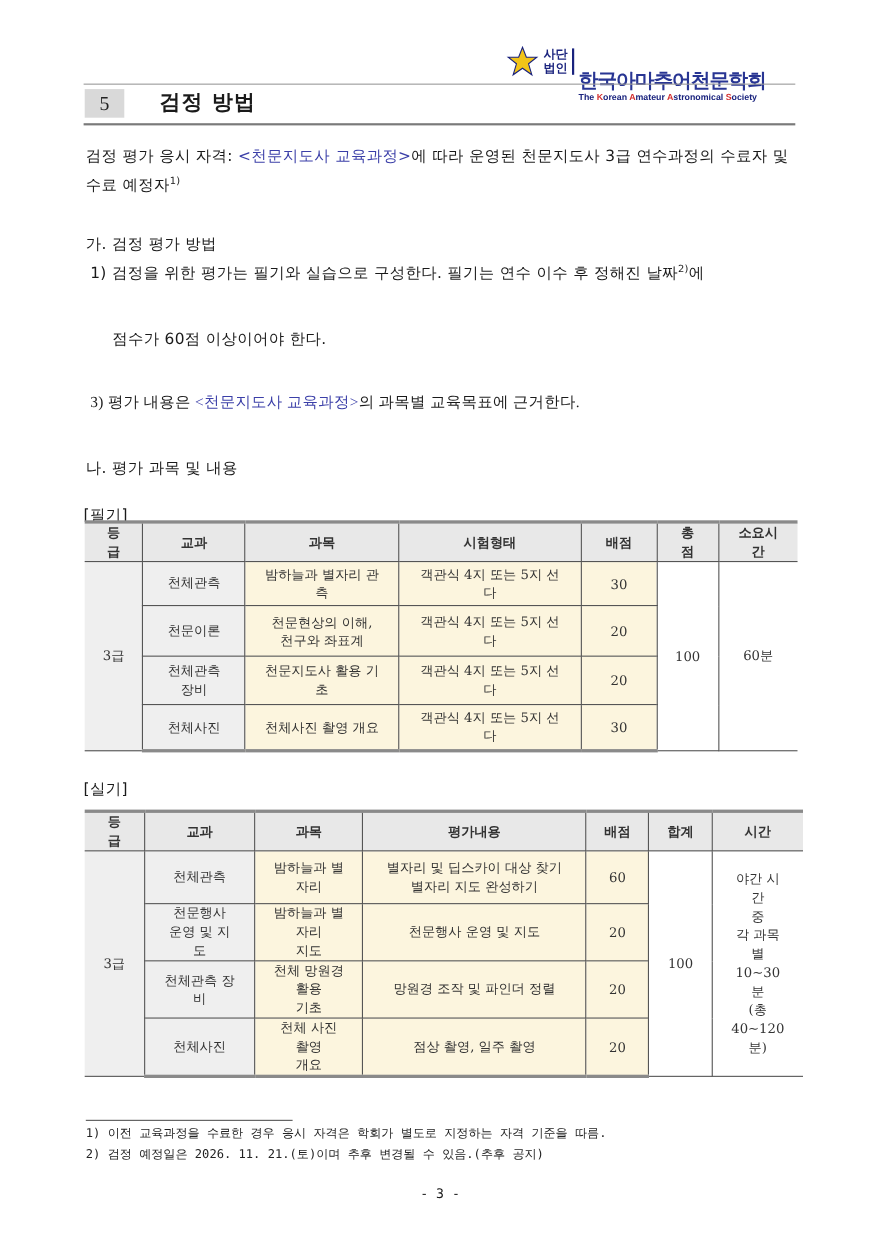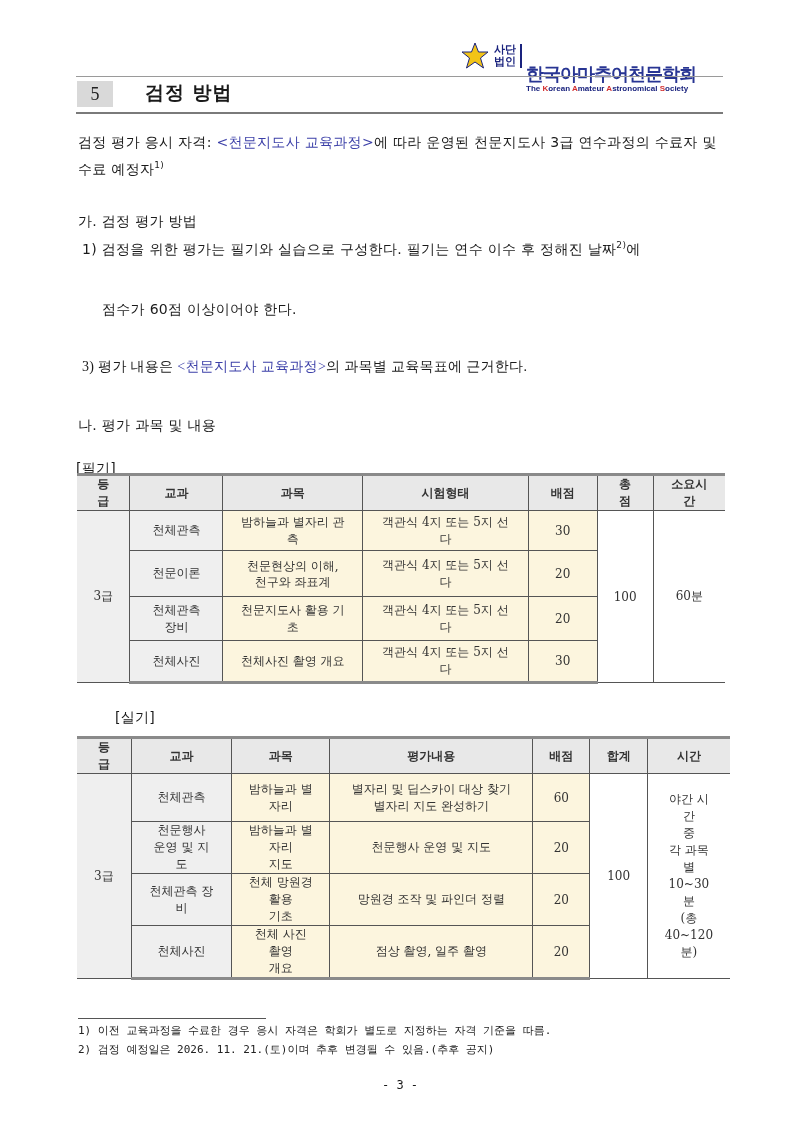--- a/index.html
+++ b/index.html
@@ -164,21 +164,21 @@
   </tr>
   <tr class="last" style="height:42px;">
     <td class="grey">천체사진</td>
     <td class="cream">천체사진 촬영 개요</td>
     <td class="cream">객관식 4지 또는 5지 선다</td>
     <td class="cream">30</td>
   </tr>
 </tbody>
   </table>
 
-<div class="plain" style="left:76px; top:709px;margin-left:39px;">[실기]</div>
+<div class="plain" style="left:76px; top:709px;">[실기]</div>
 
 <table class="t" style="left:77px; top:736px; width:653px;">
   <colgroup>
     <col style="width:53px">
       <col style="width:98px">
       <col style="width:96px">
       <col style="width:198px">
       <col style="width:56px">
       <col style="width:56px">
       <col style="width:73px">

